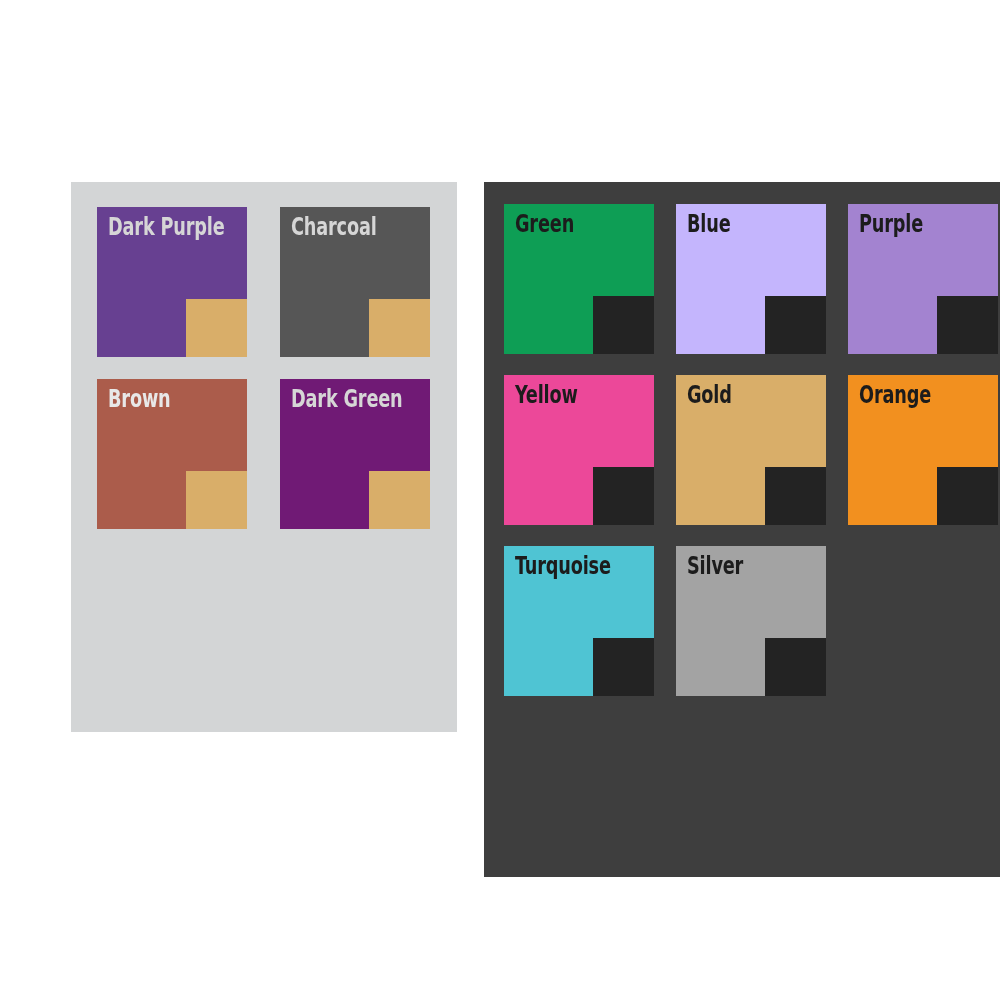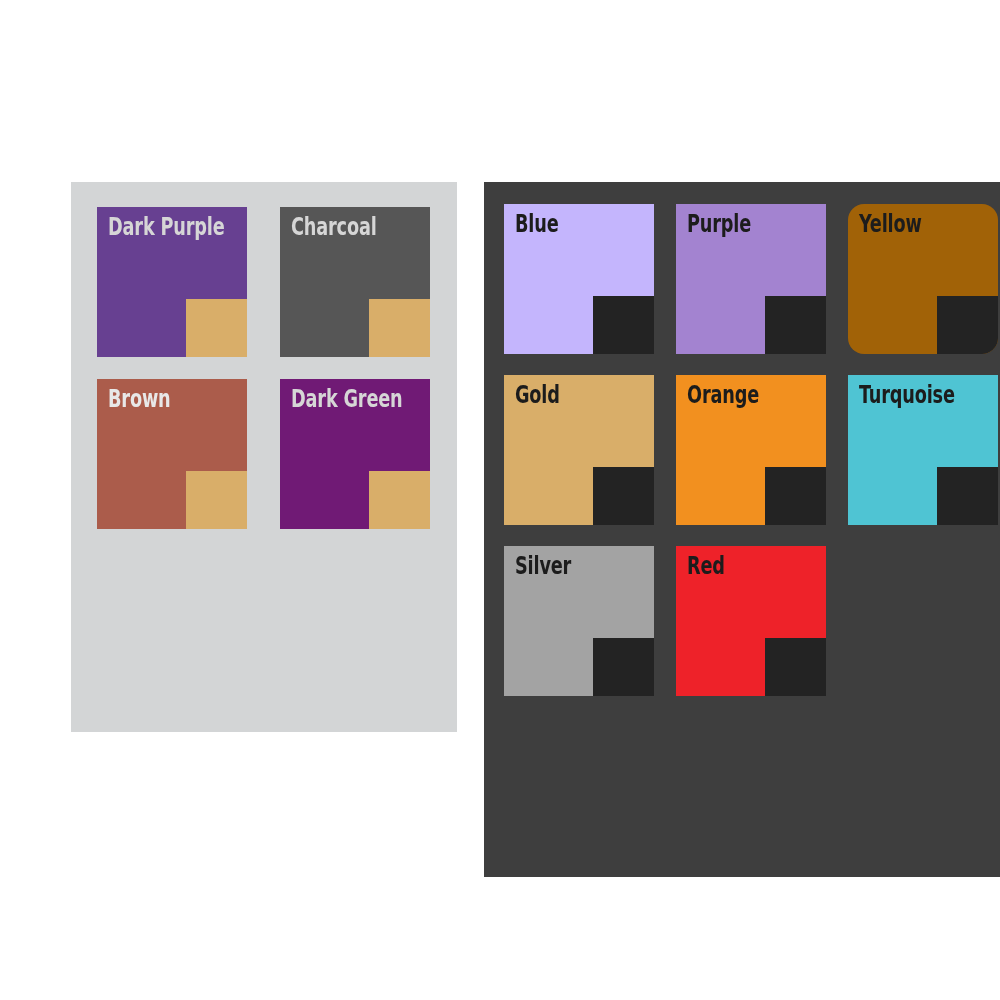--- a/index.html
+++ b/index.html
@@ -124,48 +124,48 @@
         </div>
         <div class="swatch on-dark" style="background: #701a75;">
           <div class="notch" style="background: rgb(217, 174, 105);"></div>
           <div class="label" style="color: rgb(214, 214, 214);">Dark Green</div>
         </div>
       </div>
   </section>
 
   <section class="panel" id="panel-dark" style="background: rgb(62, 62, 62);">
     <div class="grid" id="grid-dark" style="background: transparent;">
+        <div class="swatch on-light" style="background: rgb(14, 158, 85);">
+          <div class="notch" style="background: rgb(35, 35, 35);"></div>
+          <div class="label" style="color: rgb(28, 28, 28);">Green</div>
+        </div>
         <div class="swatch on-light" style="background: #c4b5fd;">
           <div class="notch" style="background: rgb(35, 35, 35);"></div>
           <div class="label" style="color: rgb(28, 28, 28);">Blue</div>
         </div>
         <div class="swatch on-light" style="background: rgb(163, 131, 208);">
           <div class="notch" style="background: rgb(35, 35, 35);"></div>
           <div class="label" style="color: rgb(28, 28, 28);">Purple</div>
         </div>
-        <div class="swatch on-light" style="background: #a16207; border-radius: 16px;">
+        <div class="swatch on-light" style="background: #ec4899;">
           <div class="notch" style="background: rgb(35, 35, 35);"></div>
           <div class="label" style="color: rgb(28, 28, 28);">Yellow</div>
         </div>
         <div class="swatch on-light" style="background: rgb(217, 174, 105);">
           <div class="notch" style="background: rgb(35, 35, 35);"></div>
           <div class="label" style="color: rgb(28, 28, 28);">Gold</div>
         </div>
         <div class="swatch on-light" style="background: rgb(242, 144, 31);">
           <div class="notch" style="background: rgb(35, 35, 35);"></div>
           <div class="label" style="color: rgb(28, 28, 28);">Orange</div>
         </div>
         <div class="swatch on-light" style="background: rgb(79, 196, 211); text-align: right;">
           <div class="notch" style="background: rgb(35, 35, 35);"></div>
           <div class="label" style="color: rgb(28, 28, 28);">Turquoise</div>
         </div>
         <div class="swatch on-light" style="background: #a3a3a3;">
           <div class="notch" style="background: rgb(35, 35, 35);"></div>
           <div class="label" style="color: rgb(28, 28, 28);">Silver</div>
         </div>
-        <div class="swatch on-light" style="background: rgb(238, 34, 41);">
-          <div class="notch" style="background: rgb(35, 35, 35);"></div>
-          <div class="label" style="color: rgb(28, 28, 28);">Red</div>
-        </div>
       </div>
   </section>
 
 </div>
 
 </body></html>

